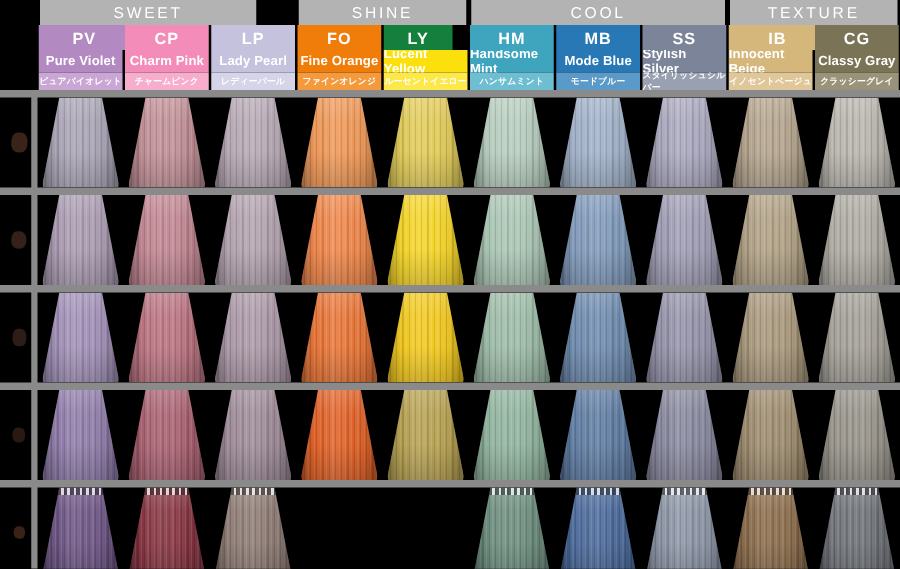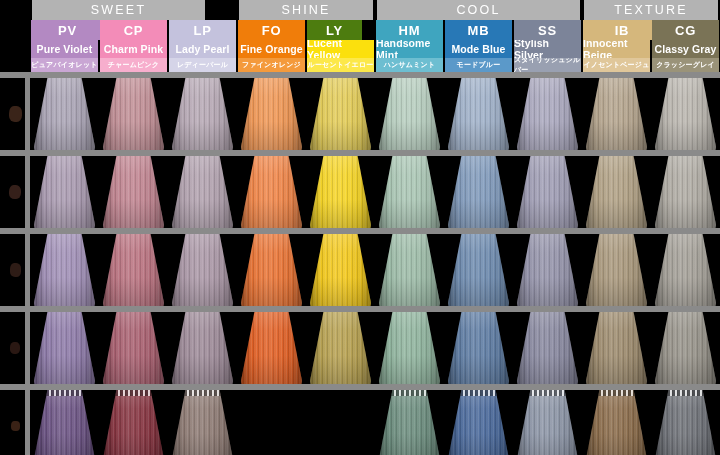--- a/index.html
+++ b/index.html
@@ -82,21 +82,21 @@
         </div>
         <div class="cell code-cell" style="left: 100px; width: 67px; background: rgb(243, 140, 184);">
           <span>CP</span>
         </div>
         <div class="cell code-cell" style="left: 169px; width: 67px; background: rgb(196, 194, 221);">
           <span>LP</span>
         </div>
         <div class="cell code-cell" style="left: 238px; width: 67px; background: rgb(240, 125, 10);">
           <span>FO</span>
         </div>
-        <div class="cell code-cell" style="left: 307px; width: 55px; background: #4d7c0f; text-align: center;">
+        <div class="cell code-cell" style="left: 307px; width: 55px; background: #15803d; text-align: center;">
           <span>LY</span>
         </div>
         <div class="cell code-cell" style="left: 376px; width: 67px; background: rgb(63, 165, 191);">
           <span>HM</span>
         </div>
         <div class="cell code-cell" style="left: 445px; width: 67px; background: rgb(40, 120, 182);">
           <span>MB</span>
         </div>
         <div class="cell code-cell" style="left: 514px; width: 67px; background: rgb(124, 132, 153);">
           <span>SS</span>

